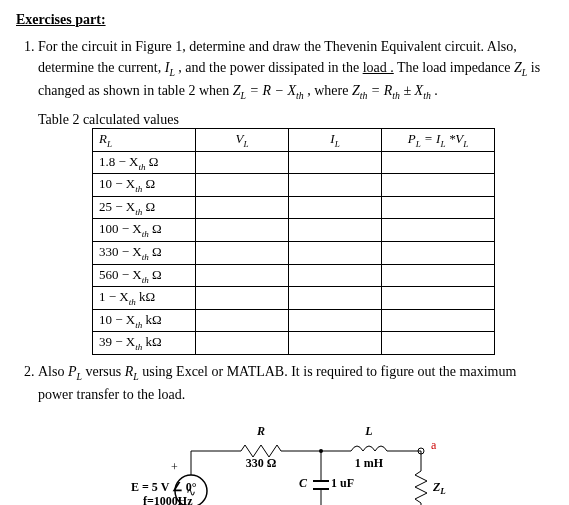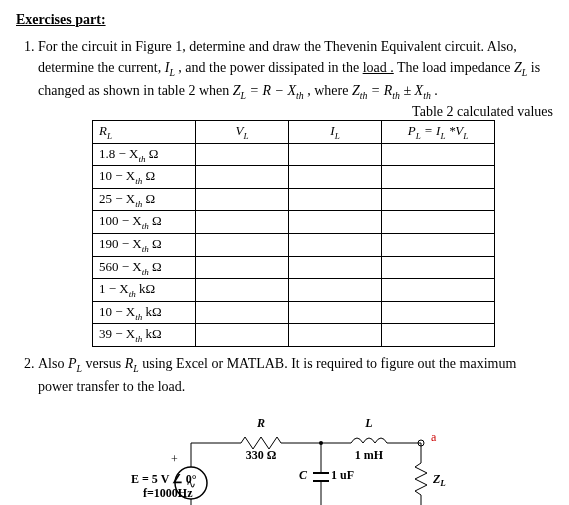--- a/index.html
+++ b/index.html
@@ -3,21 +3,21 @@
 <meta charset="utf-8">
 <style>
 body{font-family:"Times New Roman",serif;font-size:14px;margin:0;padding:12px 16px;width:569px;box-sizing:border-box;color:#000}
 .hdr{text-decoration:underline;font-weight:bold;margin-bottom:8px}
 ol{margin:0 0 0 22px;padding:0}
 li{margin-bottom:6px}
 .para{line-height:1.5}
 .ul{text-decoration:underline}
 sub{font-size:.7em}
 .ital{font-style:italic}
-.tblcap{text-align:right;margin-top:0;margin-bottom:0}
+.tblcap{text-align:left;margin-top:8px;margin-bottom:0}
 table{border-collapse:collapse;margin:0 0 6px 54px}
 th,td{border:1px solid #000;padding:2px 6px;font-weight:normal;text-align:center;font-family:"Times New Roman",serif;font-size:13px}
 th:first-child,td:first-child{text-align:left;min-width:90px}
 th:nth-child(2),td:nth-child(2){min-width:80px}
 th:nth-child(3),td:nth-child(3){min-width:80px}
 th:nth-child(4),td:nth-child(4){min-width:100px}
 .figwrap{text-align:center;margin-top:6px}
 svg{display:block;margin:0 auto}
 .svgtxt{font-family:"Times New Roman",serif;font-size:12px}
 .svgtxtb{font-family:"Times New Roman",serif;font-size:12px;font-weight:bold}
@@ -63,21 +63,21 @@
             <td>&nbsp;</td>
             <td>&nbsp;</td>
           </tr>
           <tr>
             <td><span>100 − X</span><sub><i>th</i></sub><span> Ω</span></td>
             <td>&nbsp;</td>
             <td>&nbsp;</td>
             <td>&nbsp;</td>
           </tr>
           <tr>
-            <td><span>190 − X</span><sub><i>th</i></sub><span> Ω</span></td>
+            <td><span>330 − X</span><sub><i>th</i></sub><span> Ω</span></td>
             <td>&nbsp;</td>
             <td>&nbsp;</td>
             <td>&nbsp;</td>
           </tr>
           <tr>
             <td><span>560 − X</span><sub><i>th</i></sub><span> Ω</span></td>
             <td>&nbsp;</td>
             <td>&nbsp;</td>
             <td>&nbsp;</td>
           </tr>

